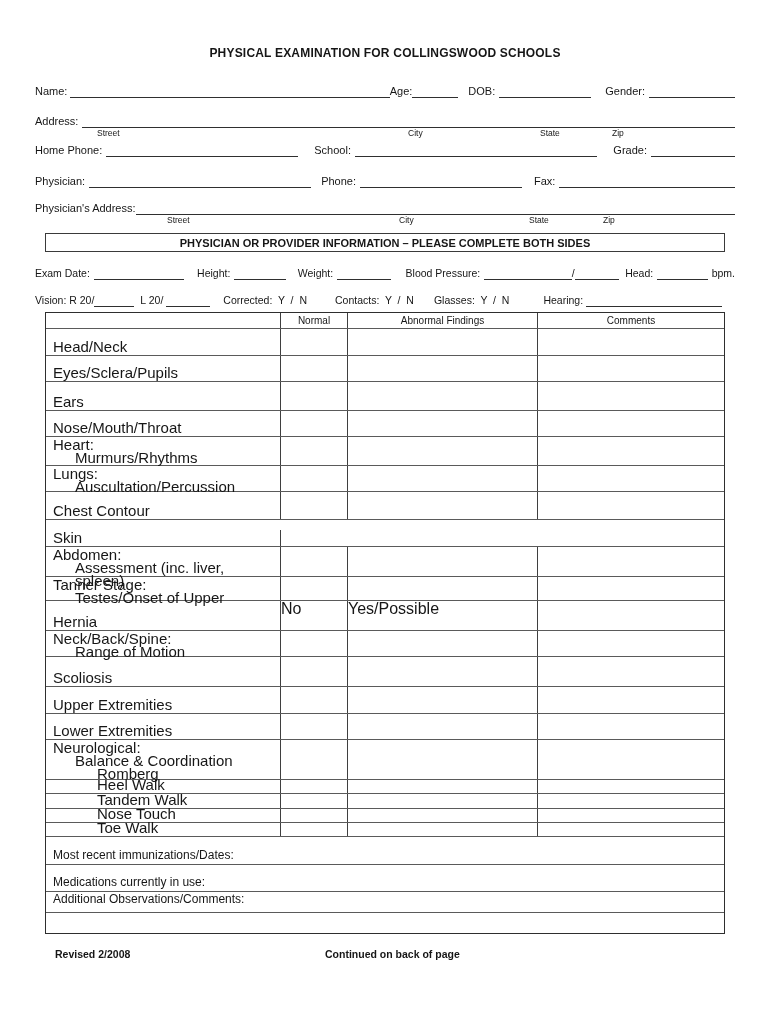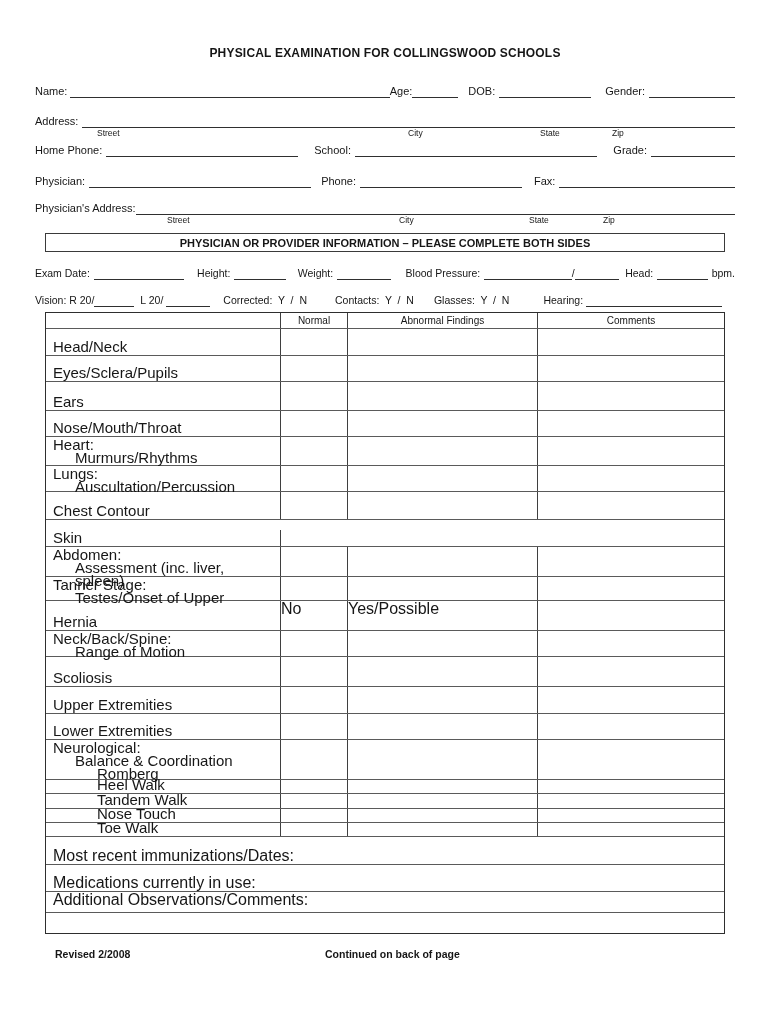--- a/index.html
+++ b/index.html
@@ -36,21 +36,21 @@
   .c.c3{width:190px;}
   .c.c4{flex:1;border-right:none;}
   .vb{justify-content:flex-end;}
   .vt{justify-content:flex-start;}
   .vc{justify-content:flex-end;}
   .ind1{padding-left:22px;}
   .ind2{padding-left:44px;}
   .hdr{font-size:10px;text-align:center;line-height:15px;font-weight:normal;}
   .mark{font-size:16px;padding-top:1px;line-height:13px;}
   .fullrow{border-bottom:1px solid #5a5a5a;box-sizing:border-box;display:flex;flex-direction:column;
-    font-size:16px;line-height:13px;padding:1px 6px 2px 7px;}
+    font-size:12px;line-height:13px;padding:1px 6px 2px 7px;}
   .footer{position:relative;height:13px;margin-top:14px;font-weight:bold;font-size:10.5px;}
   .footer span{position:absolute;top:0;}
 </style>
 </head>
 <body>
 
 <div class="page">
 
   <div class="title">PHYSICAL EXAMINATION FOR COLLINGSWOOD SCHOOLS</div>
 

